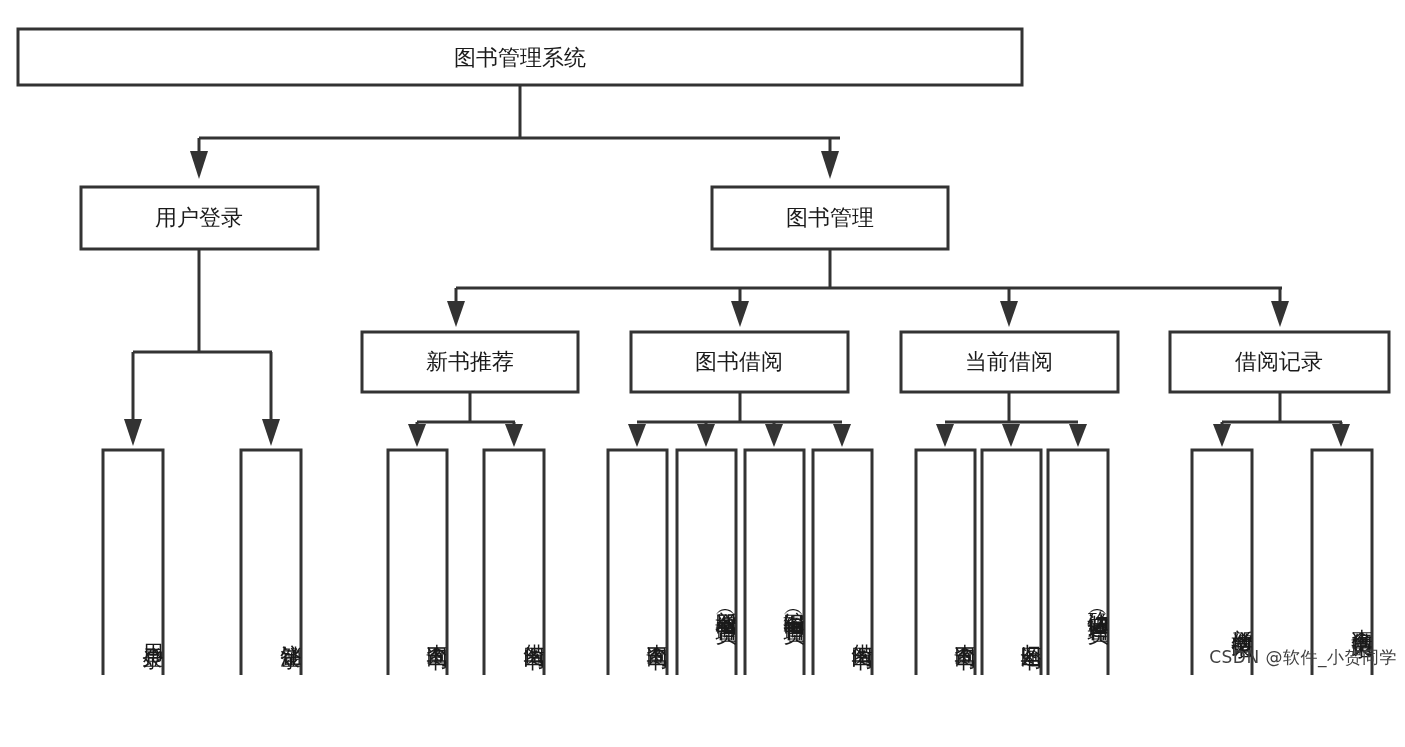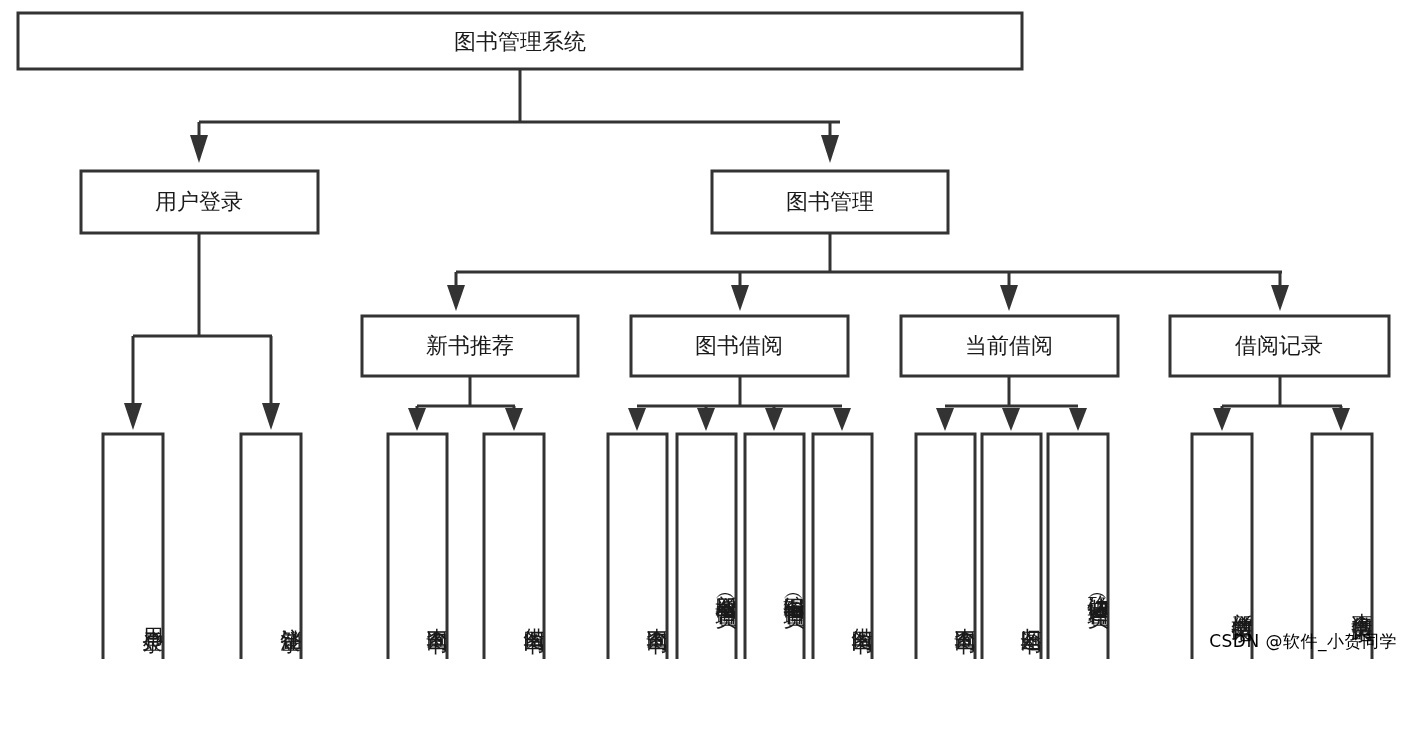--- a/index.html
+++ b/index.html
@@ -9,20 +9,21 @@
   }
   body {
     font-family: "DejaVu Sans", "Liberation Sans", sans-serif;
   }
   #diagram-root {
     position: relative;
     width: 1405px;
     height: 659px;
     background: #ffffff;
     overflow: hidden;
+    margin-top: 16px;
   }
   svg.flow {
     position: absolute;
     top: 0;
     left: 0;
     width: 1405px;
     height: 747px;
   }
   .node-rect {
     fill: #ffffff;
@@ -61,21 +62,21 @@
     justify-content: center;
     white-space: nowrap;
     pointer-events: none;
   }
   .watermark {
     position: absolute;
     right: 8px;
     bottom: 6px;
     font-family: "DejaVu Sans", "Liberation Sans", sans-serif;
     font-size: 17px;
-    color: #000000;
+    color: #404040;
     letter-spacing: 0.5px;
     white-space: nowrap;
   }
 </style>
 </head>
 <body>
 
 <div id="diagram-root">
 
   <svg class="flow" viewBox="0 0 1405 747">

